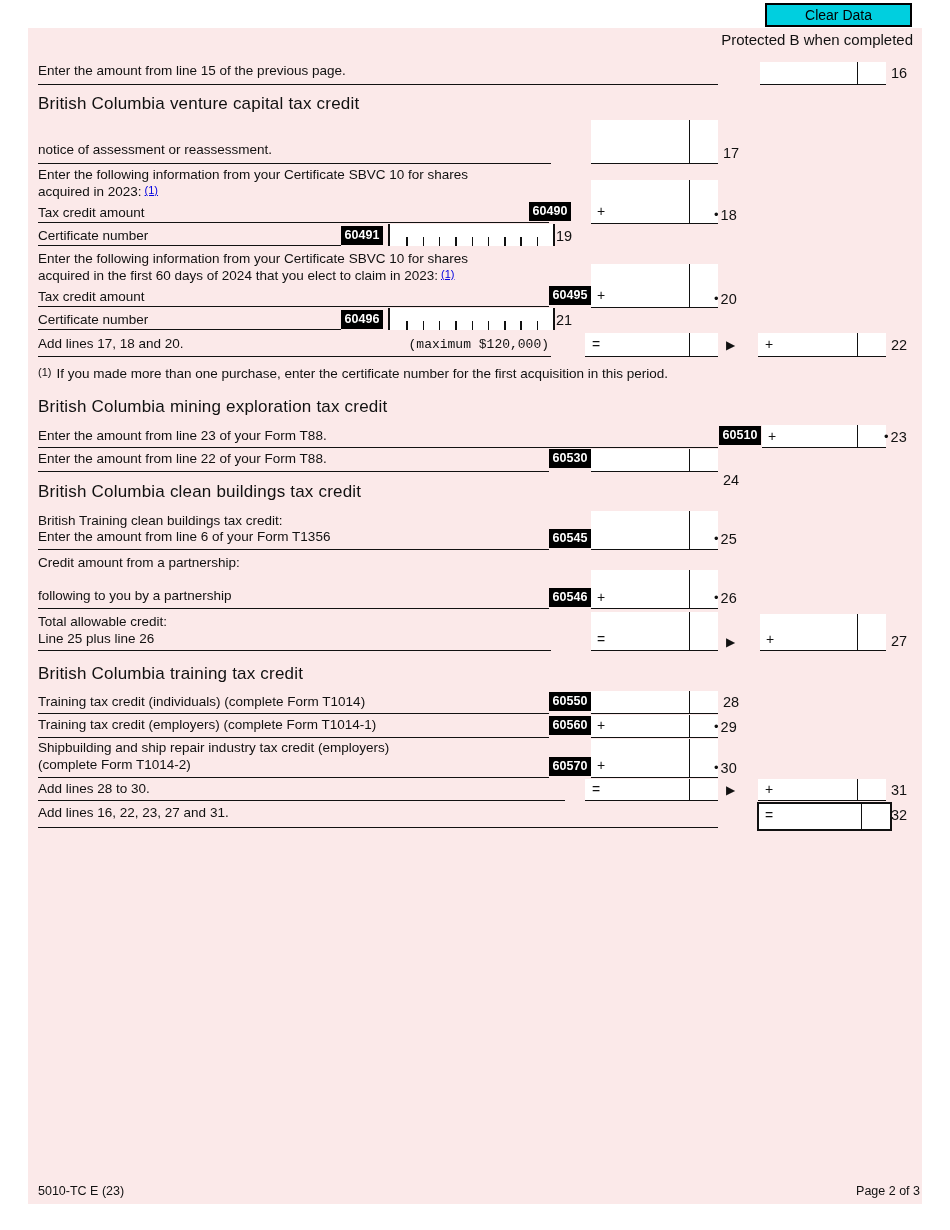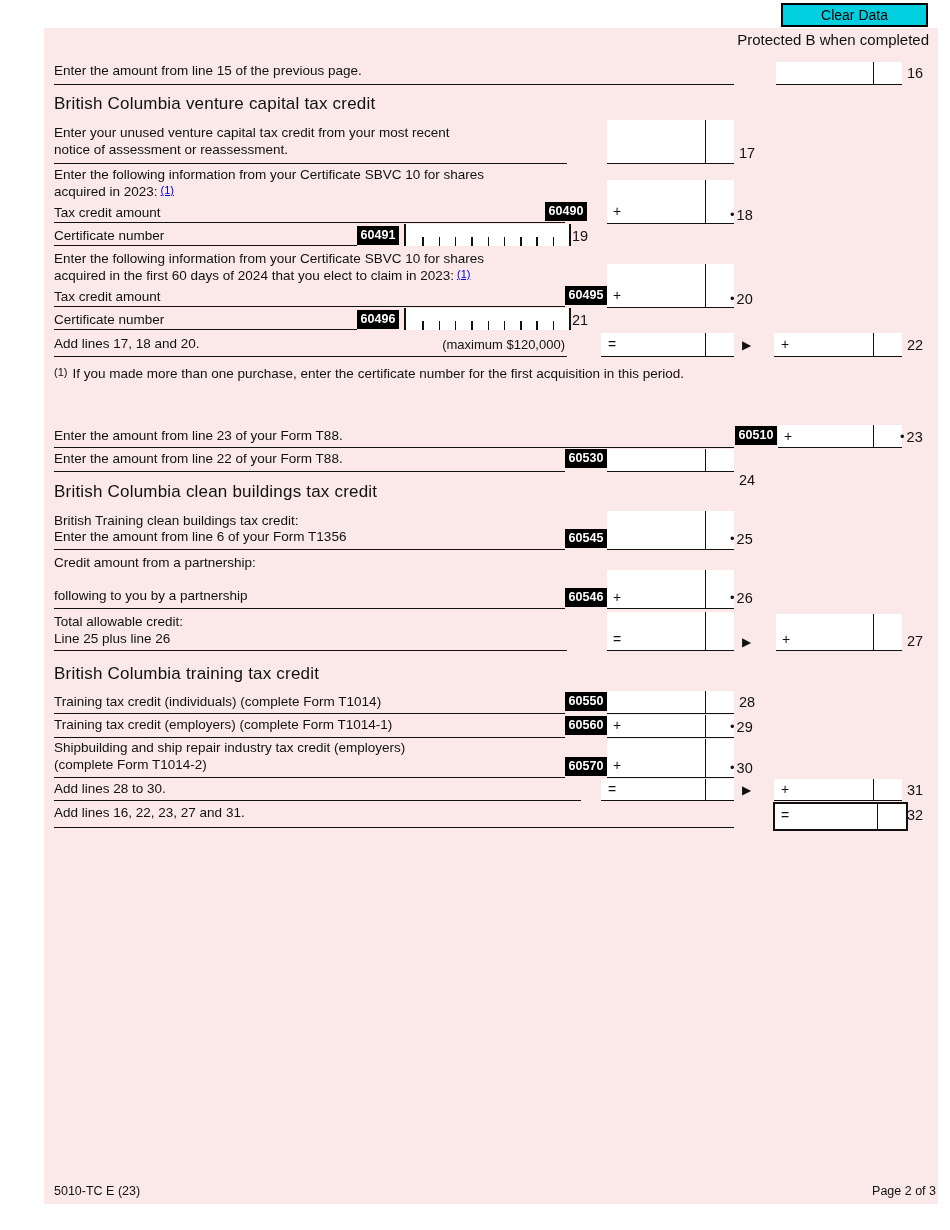--- a/index.html
+++ b/index.html
@@ -1,34 +1,34 @@
 <!DOCTYPE html>
 <html><head>
 <meta charset="utf-8">
 <style>
   html,body{margin:0;padding:0;background:#ffffff;}
   body{width:950px;height:1230px;position:relative;font-family:"Liberation Sans",sans-serif;color:#111;}
-  .page{position:absolute;inset:0;margin-left:16px;}
+  .page{position:absolute;inset:0;}
   .pink{position:absolute;left:28px;top:28px;width:894px;height:1176px;background:#fbe9e9;}
   .t{position:absolute;font-size:13.5px;white-space:nowrap;z-index:2;}
   .h{position:absolute;font-size:17px;white-space:nowrap;letter-spacing:.2px;z-index:2;}
   .rule{position:absolute;border-top:1.4px solid #111;height:0;z-index:1;}
   .code{position:absolute;width:42px;height:19px;background:#000;color:#fff;font-size:12.5px;font-weight:bold;text-align:center;line-height:19px;z-index:3;}
   .amt{position:absolute;background:#fff;border-bottom:1.6px solid #111;z-index:1;}
   .amt .cents{position:absolute;top:0;right:28px;width:1.5px;height:100%;background:#111;}
   .amt.total{border:2.2px solid #111;}
   .op{position:absolute;font-size:14px;z-index:4;}
   .lnum{position:absolute;font-size:14.5px;white-space:nowrap;z-index:2;}
   .bullet{font-size:13px;margin-right:2px;vertical-align:1px;}
   .arrow{position:absolute;font-size:12px;z-index:2;line-height:16px;}
   .comb{position:absolute;background:#fff;border-left:2px solid #111;border-right:2px solid #111;z-index:1;}
   .comb i{position:absolute;bottom:0;width:1.5px;height:9px;background:#111;}
   .clear{position:absolute;left:765px;top:3px;width:147px;height:24px;background:#00cfdf;border:2px solid #000;font-family:"Liberation Sans",sans-serif;font-size:14px;color:#000;padding:0;cursor:pointer;z-index:5;}
   .prot{position:absolute;left:560px;top:31px;width:353px;text-align:right;font-size:15px;z-index:2;}
-  .maxnote{position:absolute;left:379px;top:337px;width:170px;text-align:right;font-size:13px;white-space:nowrap;z-index:2;}
+  .maxnote{position:absolute;left:379px;top:337px;width:170px;text-align:right;font-size:13px;white-space:nowrap;z-index:2;font-family:Liberation Mono, monospace;}
   .ref{color:#0000e0;text-decoration:underline;font-size:11px;vertical-align:2px;margin-left:3px;cursor:pointer;}
   .fnref{font-size:11px;vertical-align:2px;margin-right:5px;}
   .foot{position:absolute;font-size:12.5px;z-index:2;}
 </style>
 </head>
 <body>
 
 <div class="page">
   <div class="pink"></div>
 
@@ -37,21 +37,20 @@
 
   <div class="t" style="left:38px;top:63px">Enter the amount from line 15 of the previous page.</div>
   <div class="rule" style="left:38px;top:84px;width:680px"></div>
   <div class="amt" style="left:760px;top:62px;width:126px;height:22px">
       <i class="cents"></i>
     </div>
   <div class="lnum" style="left:891px;top:65px"><span>16</span></div>
 
   <div class="h" style="left:38px;top:94px">British Columbia venture capital tax credit</div>
 
-  <div class="t" style="left:38px;top:125px">Enter your unused venture capital tax credit from your most recent</div>
   <div class="t" style="left:38px;top:142px">notice of assessment or reassessment.</div>
   <div class="rule" style="left:38px;top:163px;width:513px"></div>
   <div class="amt" style="left:591px;top:120px;width:127px;height:43px">
       <i class="cents"></i>
     </div>
   <div class="lnum" style="left:723px;top:145px"><span>17</span></div>
 
   <div class="t" style="left:38px;top:167px">Enter the following information from your Certificate SBVC 10 for shares</div>
   <div class="t" style="left:38px;top:184px"><span>acquired in 2023:</span><a class="ref">(1)</a></div>
 
@@ -117,20 +116,21 @@
   <div class="op" style="left:592px;top:336px">=</div>
   <div class="arrow" style="left:726px;top:337px">▶</div>
   <div class="amt" style="left:758px;top:333px;width:128px;height:23px">
       <i class="cents"></i>
     </div>
   <div class="op" style="left:765px;top:336px">+</div>
   <div class="lnum" style="left:891px;top:337px"><span>22</span></div>
 
   <div class="t" style="left:38px;top:366px"><span class="fnref">(1)</span><span>If you made more than one purchase, enter the certificate number for the first acquisition in this period.</span></div>
 
+  <div class="h" style="left:38px;top:397px">British Columbia mining exploration tax credit</div>
 
   <div class="t" style="left:38px;top:428px">Enter the amount from line 23 of your Form T88.</div>
   <div class="rule" style="left:38px;top:447px;width:680px"></div>
   <div class="code" style="left:719px;top:426px">60510</div>
   <div class="amt" style="left:762px;top:425px;width:124px;height:22px">
       <i class="cents"></i>
     </div>
   <div class="op" style="left:768px;top:428px">+</div>
   <div class="lnum" style="left:884px;top:429px"><span class="bullet">•</span><span>23</span></div>
 

